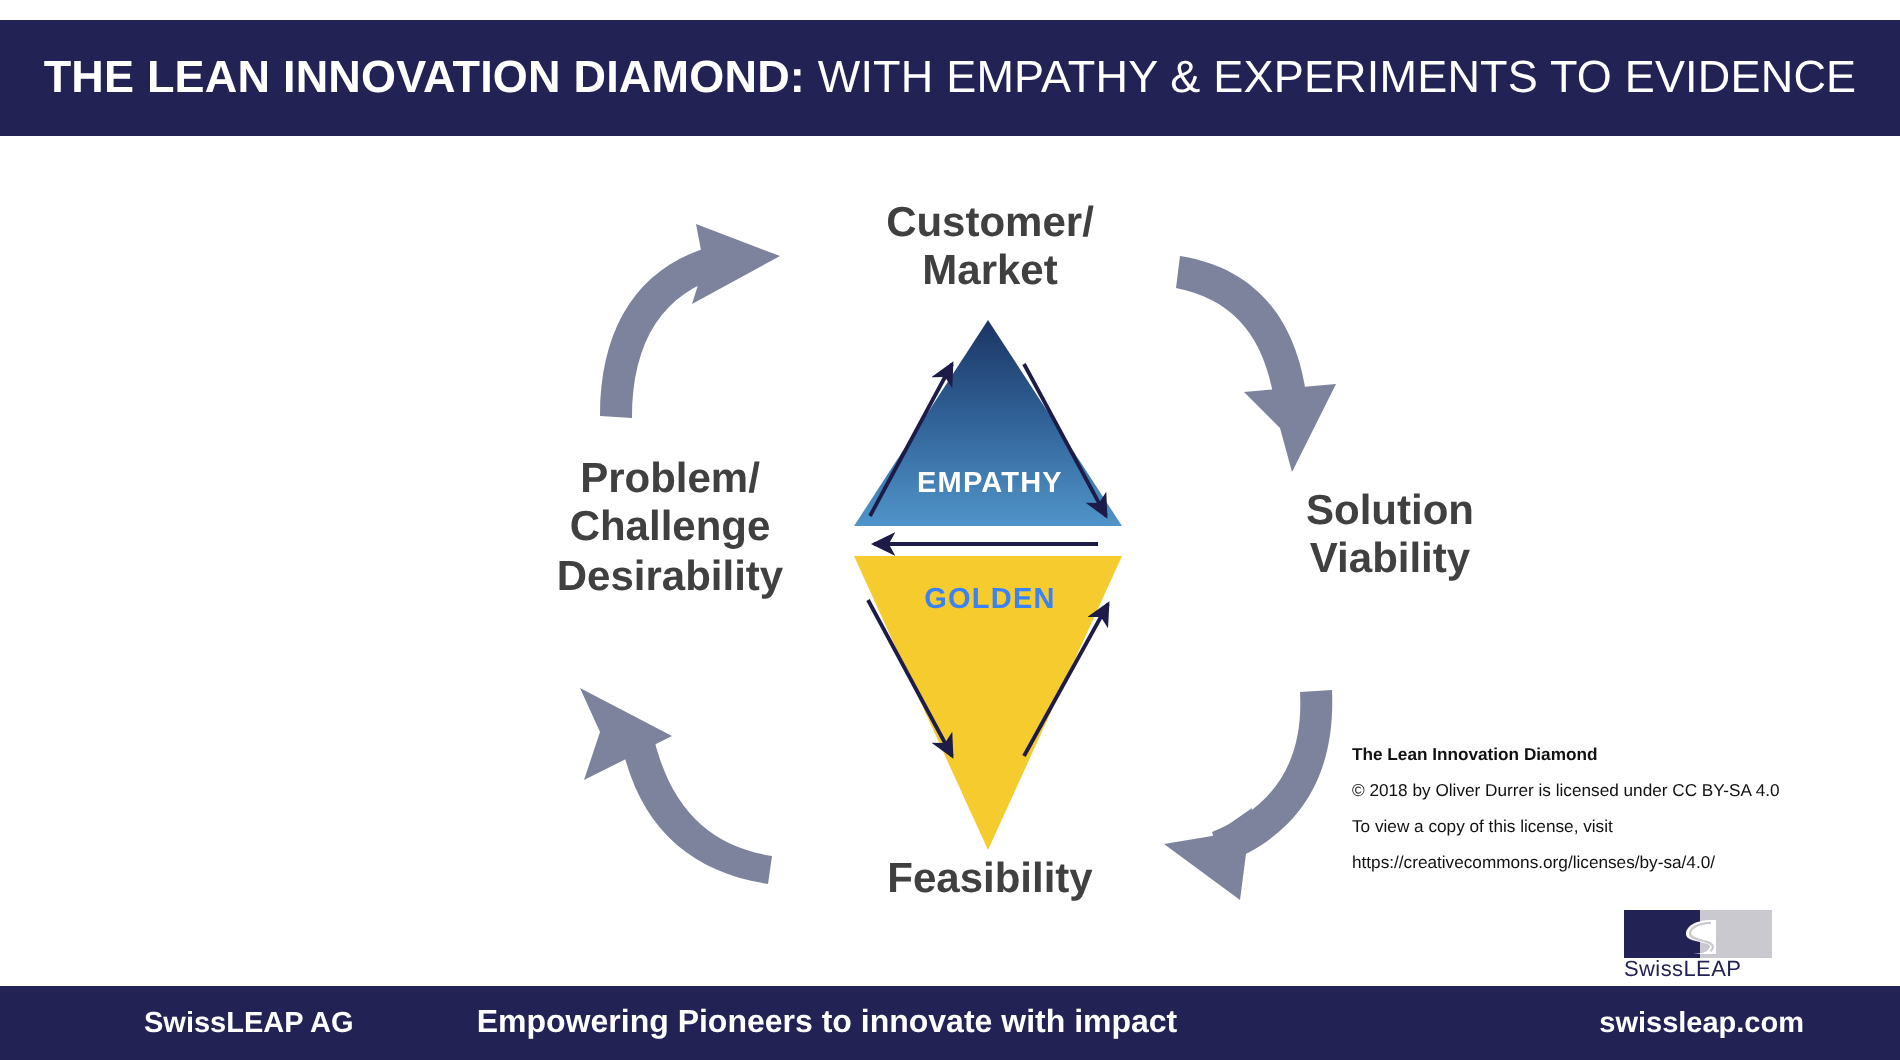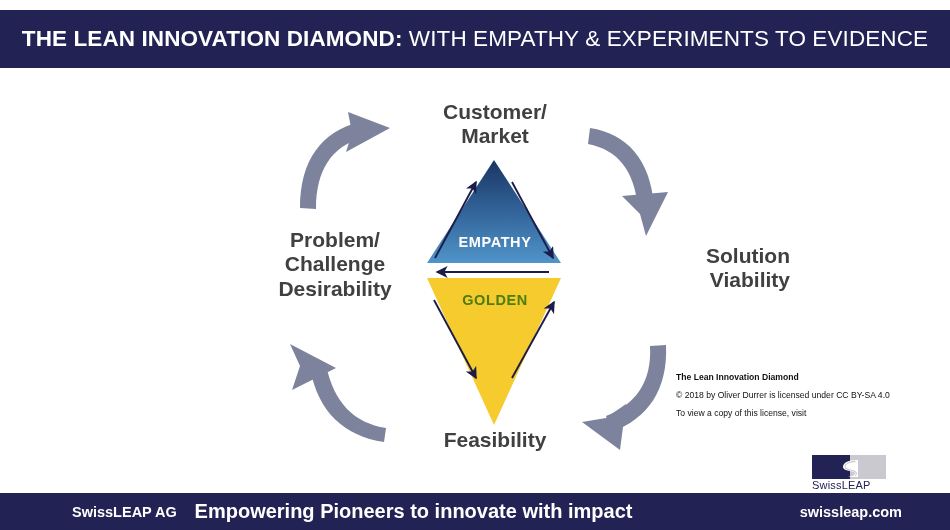--- a/index.html
+++ b/index.html
@@ -65,21 +65,21 @@
   .footer-band .f-center {
     position: absolute;
     left: 0;
     top: 0;
     width: 827px;
     height: 37px;
     display: flex;
     align-items: center;
     justify-content: center;
     color: #ffffff;
-    font-size: 20px;
+    font-size: 16px;
     font-weight: bold;
     border-radius: 15px;
   }
   .footer-band .f-right {
     position: absolute;
     right: 48px;
     top: 0;
     height: 37px;
     display: flex;
     align-items: center;
@@ -92,21 +92,21 @@
   .node-label {
     position: absolute;
     color: #404040;
     font-weight: bold;
     font-size: 21px;
     line-height: 1.16;
     text-align: center;
     white-space: pre-line;
   }
   #label-customer { left: 385px; top: 100px; width: 220px; }
-  #label-solution { left: 600px; top: 244px; width: 190px; text-align: right; }
+  #label-solution { left: 600px; top: 244px; width: 190px; }
   #label-problem  { left: 235px; top: 228px; width: 200px; }
   #label-feasibility { left: 390px; top: 428px; width: 210px; }
 
   
   #diagram {
     position: absolute;
     left: 0;
     top: 0;
     width: 950px;
     height: 530px;
@@ -124,21 +124,21 @@
     top: 234px;
     width: 134px;
     font-size: 14.5px;
     color: #ffffff;
   }
   #cap-golden {
     left: 428px;
     top: 292px;
     width: 134px;
     font-size: 14.5px;
-    color: #4d7c0f;
+    color: #3b82f6;
   }
 
   
   #license {
     position: absolute;
     left: 676px;
     top: 368px;
     width: 250px;
     color: #111111;
     font-size: 8.6px;
@@ -250,20 +250,21 @@
 Viability</div>
   <div class="node-label" id="label-feasibility">Feasibility</div>
   <div class="node-label" id="label-problem">Problem/
 Challenge
 Desirability</div>
 
   <div id="license">
     <div class="lic-title">The Lean Innovation Diamond</div>
     <div>© 2018 by Oliver Durrer is licensed under CC BY-SA 4.0</div>
     <div>To view a copy of this license, visit</div>
+    <div>https://creativecommons.org/licenses/by-sa/4.0/</div>
   </div>
 
   <div id="logo">
     <div class="sq-navy"></div>
     <div class="sq-gray"></div>
     <svg class="swoosh" viewBox="0 0 22 21" xmlns="http://www.w3.org/2000/svg">
       <path d="M18,2 C10,2 5,5 5,9 C5,12 10,12.5 14,13.5 C17,14.2 18,15 16,17 C14.5,18.6 11,19 7,19 L20,19 L20,2 Z" fill="#ffffff"></path>
       <path d="M17.5,3.4 C11,3.6 7,6 7,8.8 C7,11.2 11.6,11.8 15,12.8 C18.6,13.8 19.4,15.6 17.2,17.6" fill="none" stroke="#c9c9cf" stroke-width="1.1"></path>
     </svg>
     <div class="logo-text">SwissLEAP</div>

